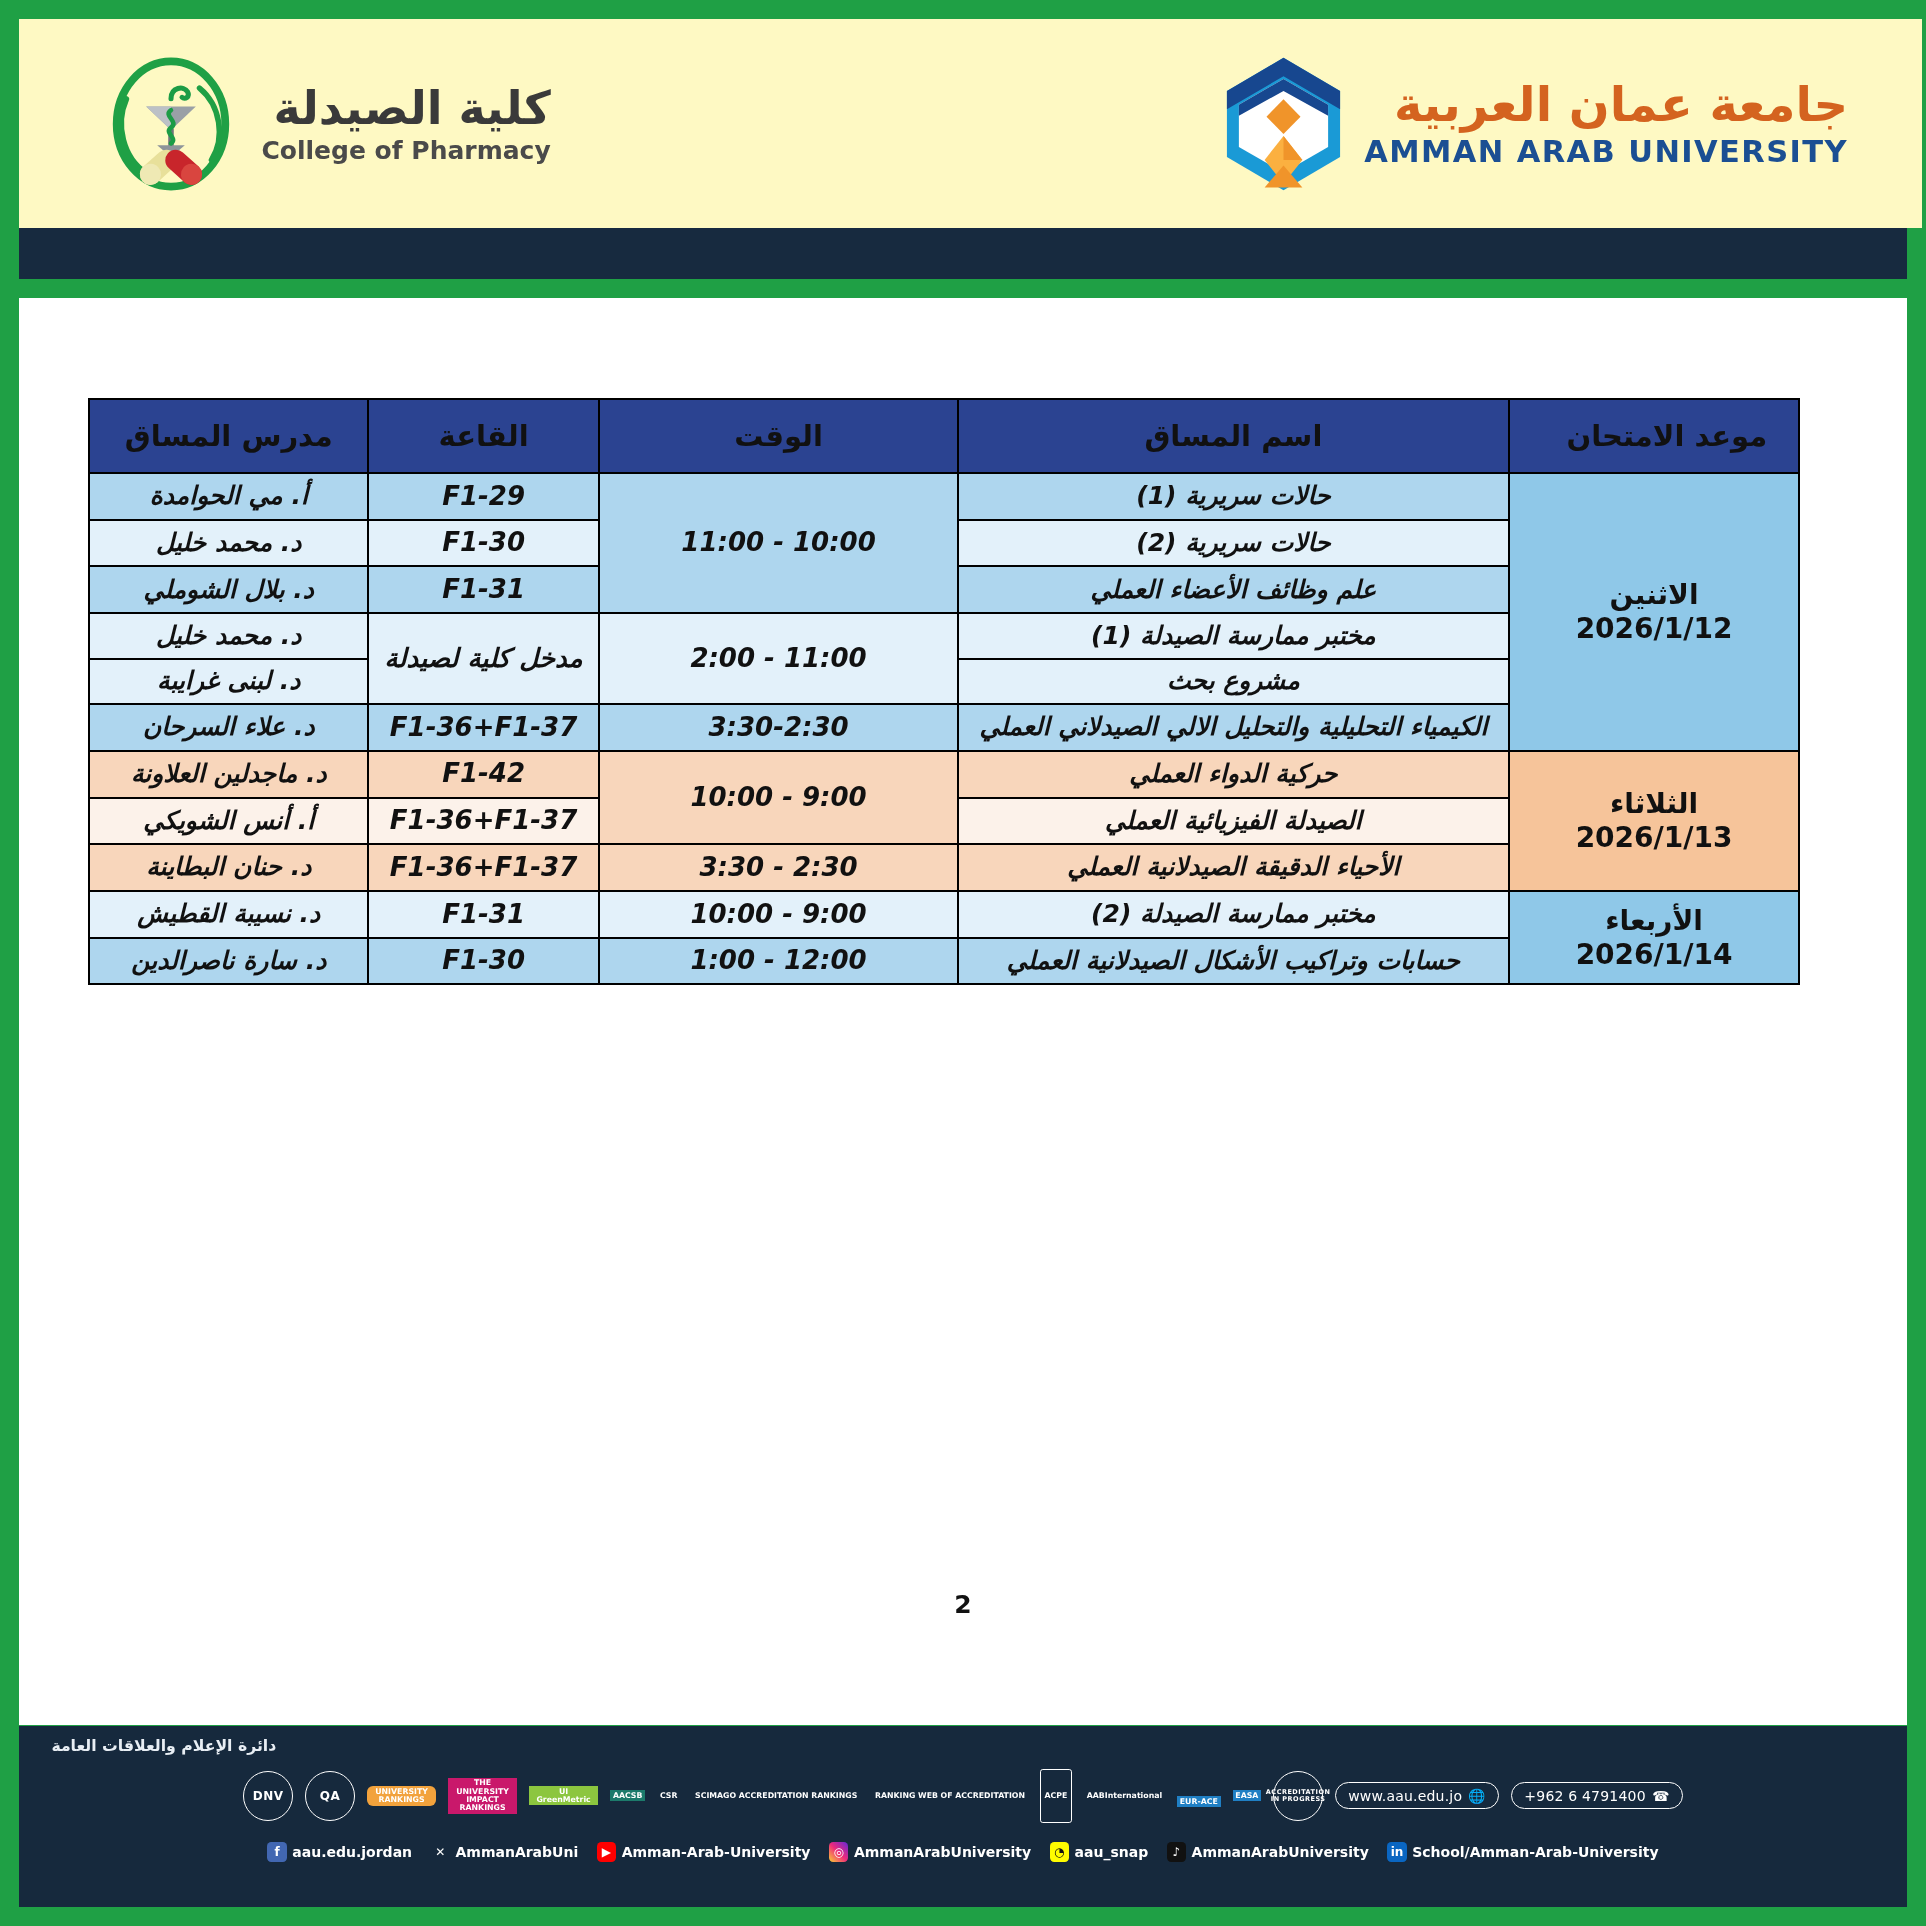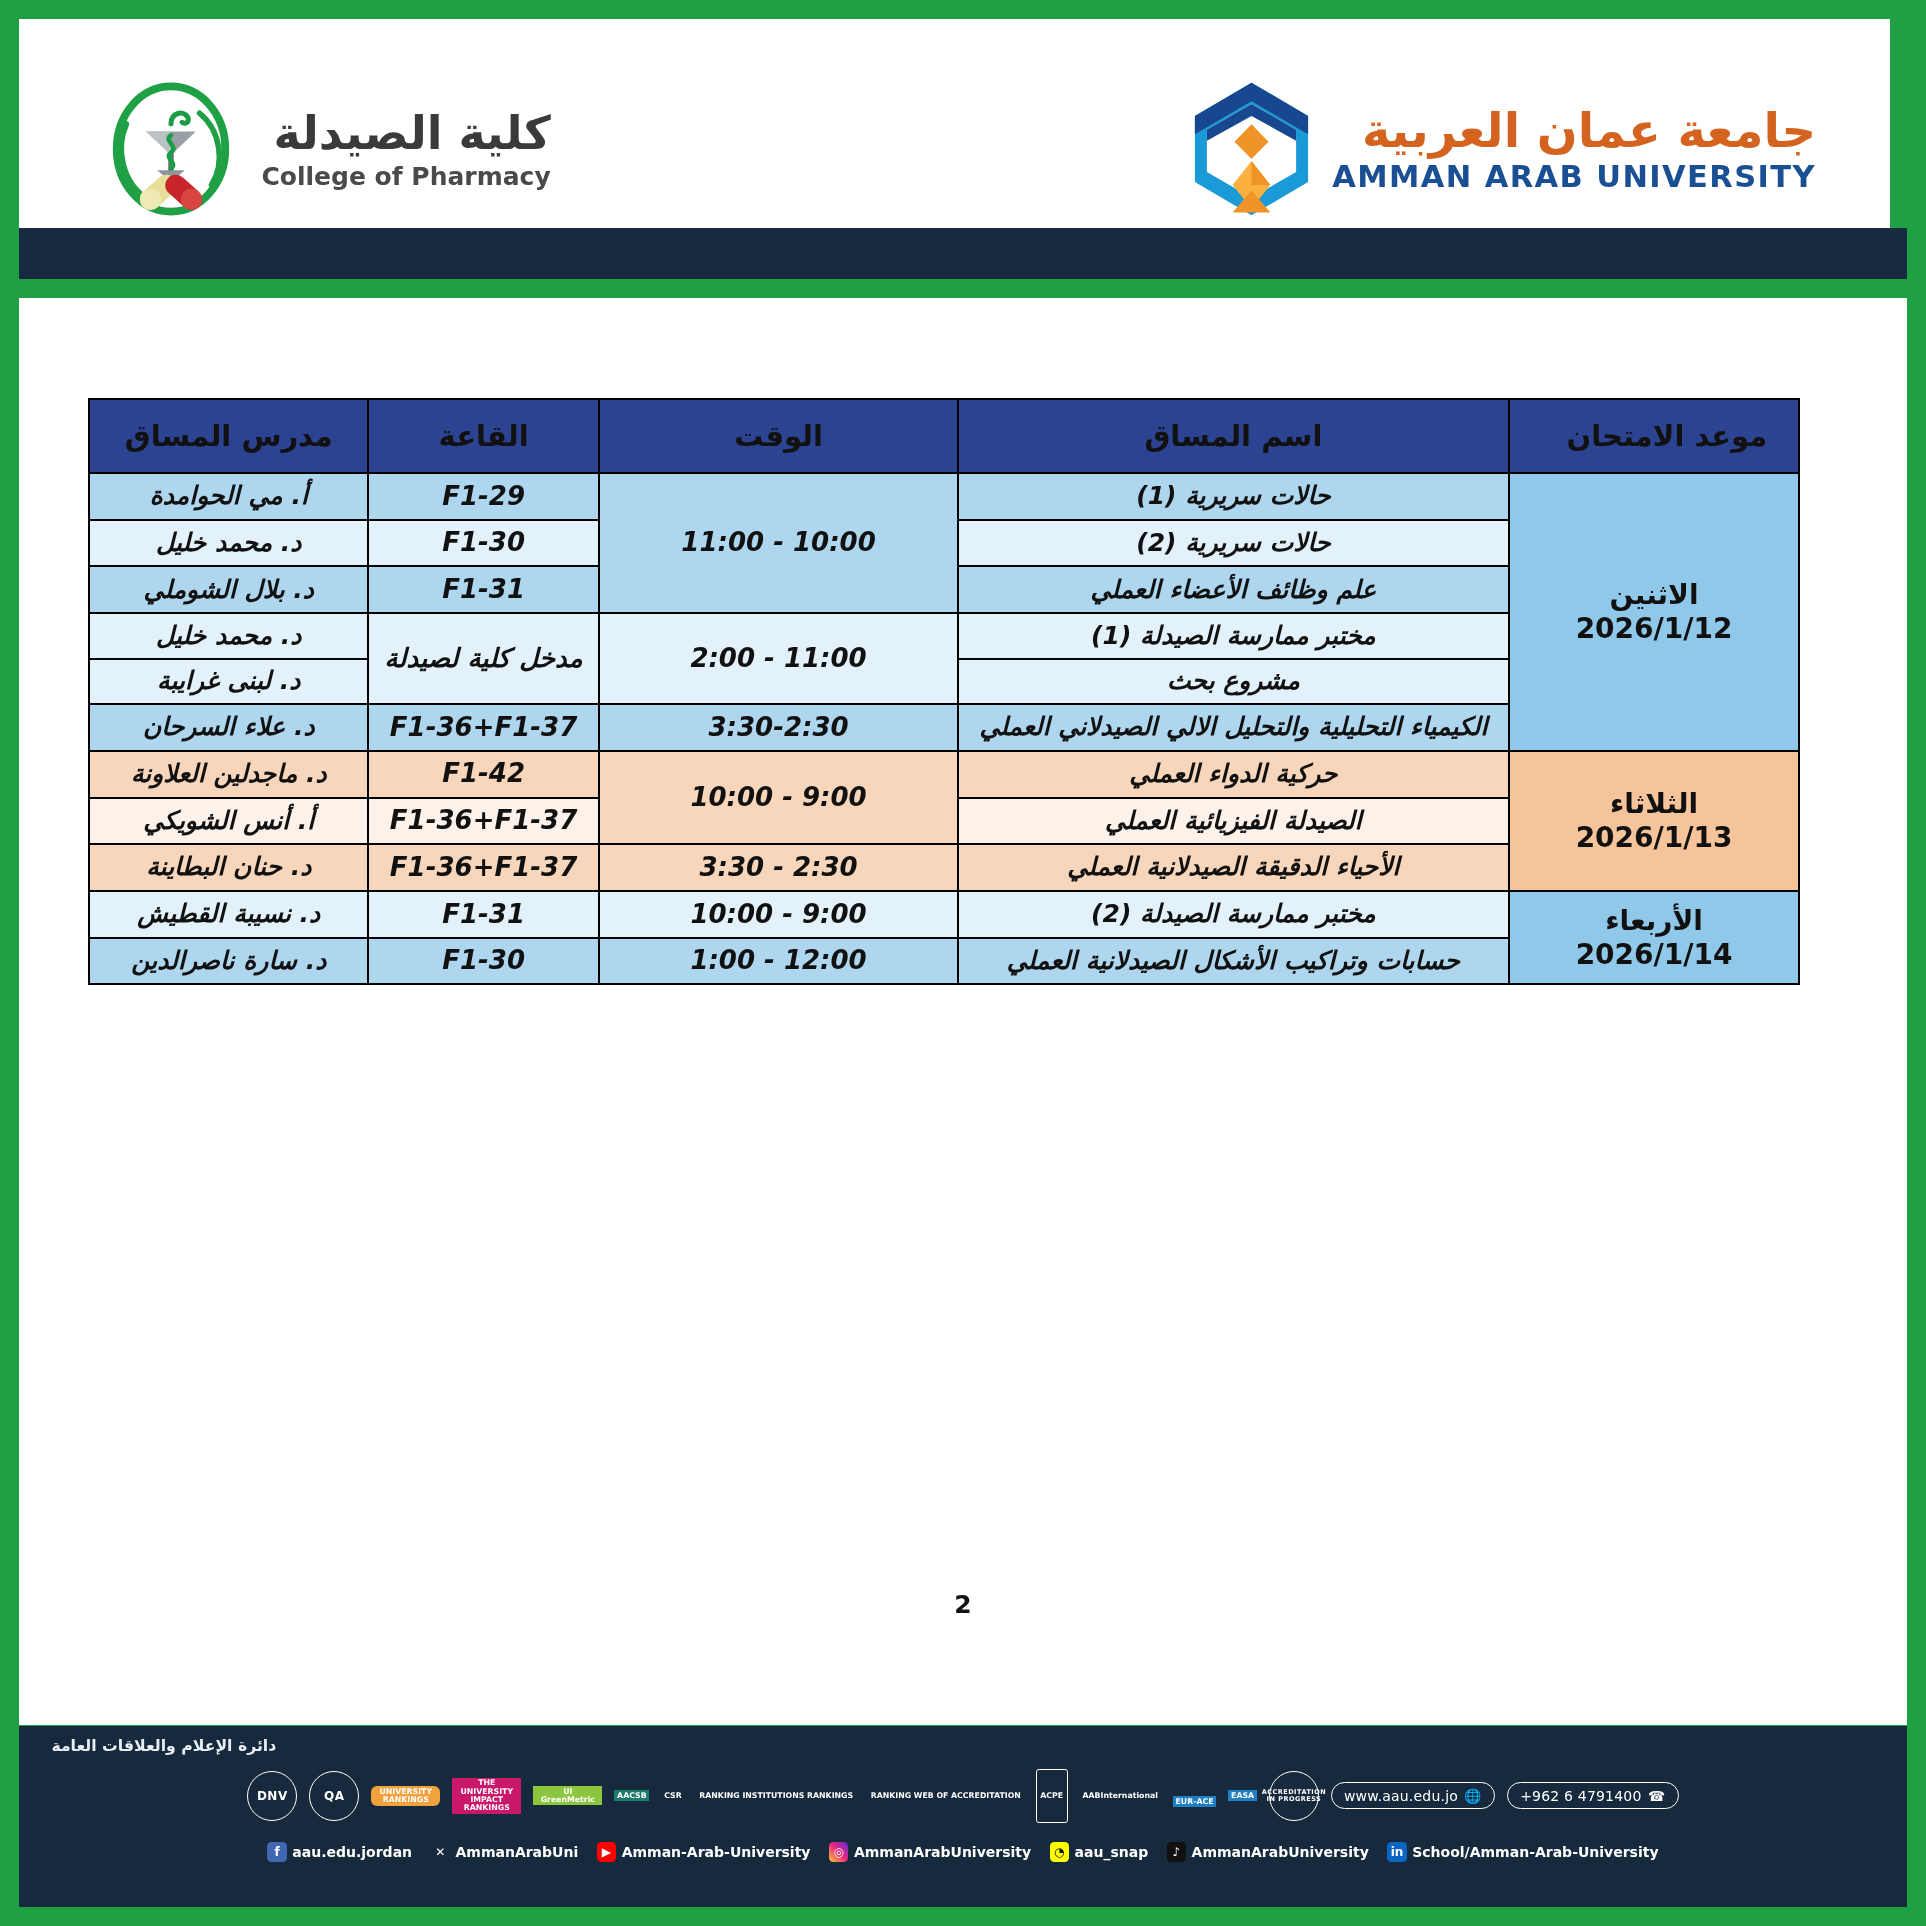--- a/index.html
+++ b/index.html
@@ -13,23 +13,23 @@
   .page {
     position: relative;
     width: 1926px; height: 1926px;
     background: #1FA045;      
     overflow: hidden;
   }
 
   
   .header-band {
     position: absolute;
-    left: 19.4px; top: 19.4px; right: 36px;
-    height: 260px;
-    background: #ffffff;
+    left: 19.4px; top: 19.4px; right: 4px;
+    height: 209px;
+    background: #fef9c3;
     display: flex;
     align-items: center;
     justify-content: space-between;
     padding: 0 74px 0 83px;
     flex-direction: row-reverse;
   }
 
   .pharmacy-logo { display: flex; align-items: center; gap: 21px; flex-direction: row-reverse; }
   .pharm-mark { position: relative; width: 138px; height: 138px; flex: none; }
   .pharm-text { text-align: right; line-height: 1; }
@@ -392,21 +392,21 @@
       </div>
       <div class="accred">
         <div class="teal-chip acc-sm" style="max-width:69px;">
           <span>AACSB</span>
         </div>
       </div>
       <div class="accred acc-plain acc-sm">
         <span>CSR</span>
       </div>
       <div class="accred acc-plain acc-sm">
-        <span>RANKING INSTITUTIONS RANKINGS</span>
+        <span>SCIMAGO ACCREDITATION RANKINGS</span>
       </div>
       <div class="accred acc-plain acc-sm">
         <span>RANKING WEB OF ACCREDITATION</span>
       </div>
       <div class="accred">
         <div class="acc-box acc-sm">
             <span>ACPE</span>
           </div>
       </div>
       <div class="accred acc-plain acc-sm">

